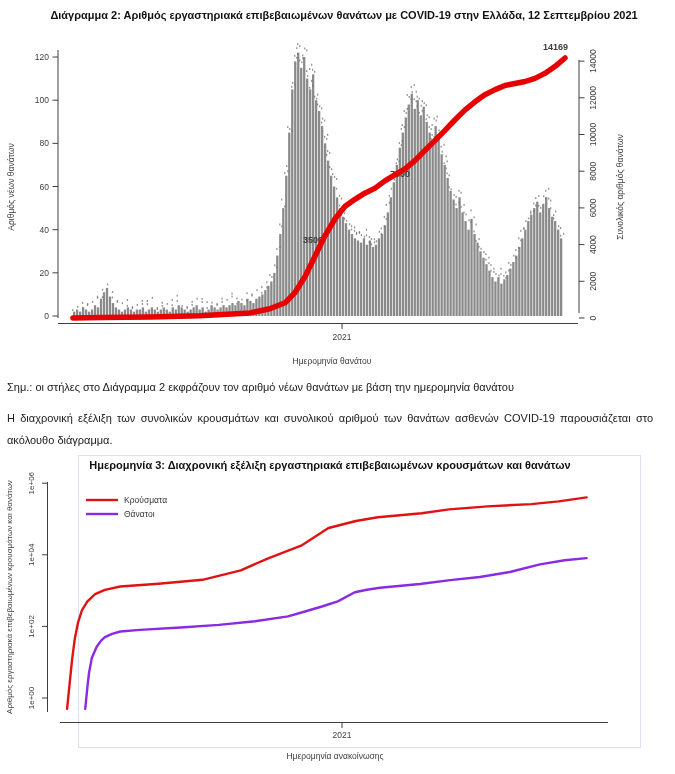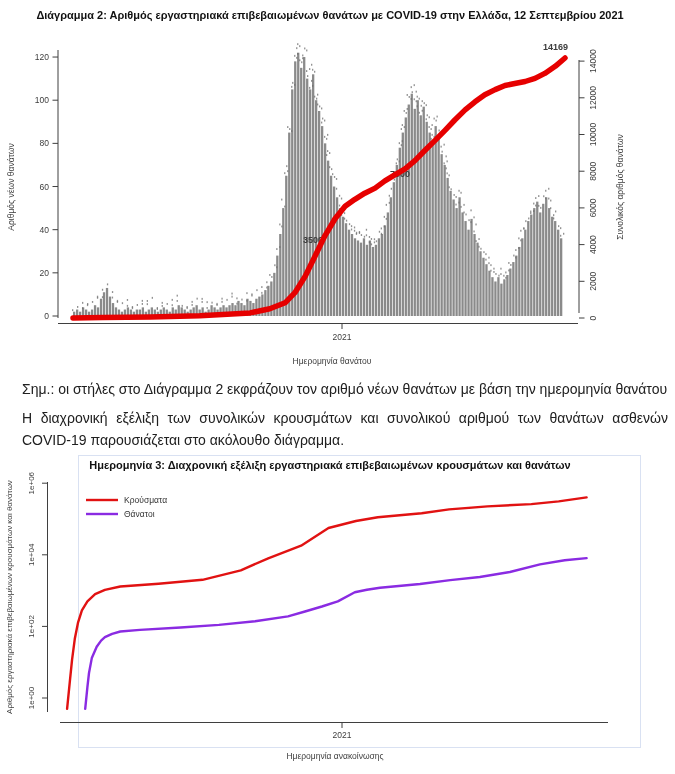--- a/index.html
+++ b/index.html
@@ -1,22 +1,22 @@
 <!DOCTYPE html>
 <html><head>
 <meta charset="utf-8">
 <style>
   html,body{margin:0;padding:0;background:#ffffff;}
   #page{position:relative;width:675px;height:774px;background:#ffffff;overflow:hidden;
         font-family:"Liberation Sans","DejaVu Sans",sans-serif;color:#1c1c1c;}
   .fig-title{position:absolute;left:0;width:660px;text-align:center;
              font-size:11px;font-weight:bold;color:#111;}
-  #fig2-title{top:9px;}
+  #fig2-title{top:9px;padding-left:14px;}
   #fig3-title{top:459px;}
-  .bodytext{position:absolute;left:22px;font-size:14px;color:#202020;}
+  .bodytext{position:absolute;left:7px;font-size:11px;color:#202020;}
   #note{top:381px;width:650px;}
   #para{top:407px;width:646px;text-align:justify;line-height:22px;}
   svg{position:absolute;left:0;display:block;}
   #svg2{top:0;}
   #svg3{top:440px;}
   svg text{font-family:"Liberation Sans","DejaVu Sans",sans-serif;fill:#3d3d3d;}
   .axis-title{font-size:8.5px;fill:#3d3d3d;}
   .tick-label{font-size:8.5px;fill:#3d3d3d;}
   .legend-label{font-size:8.5px;fill:#333;}
   .annot{font-size:9px;font-weight:bold;}

